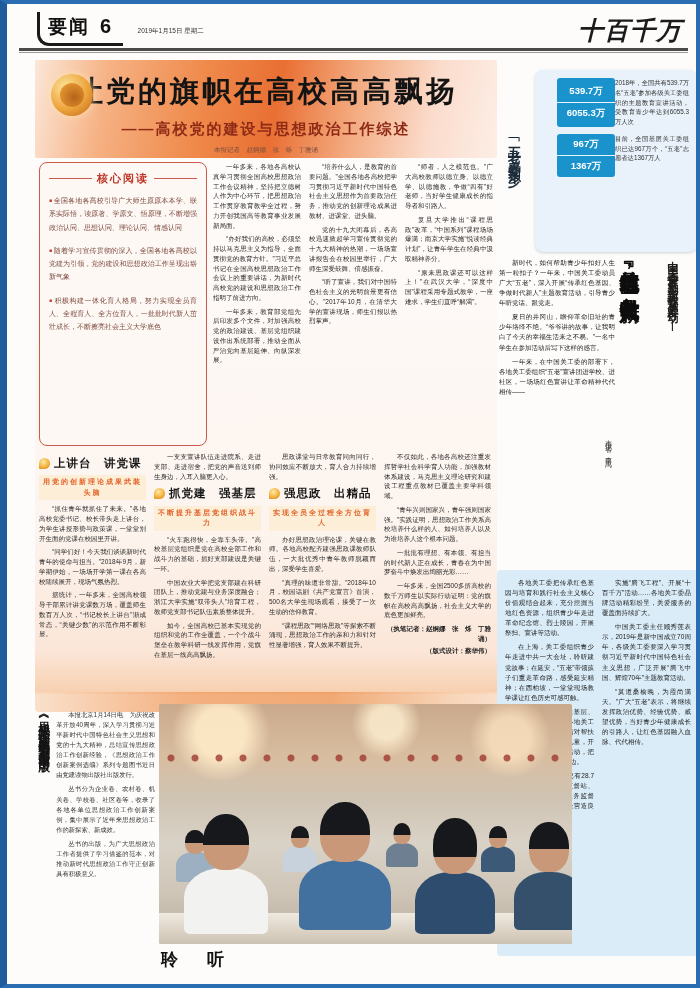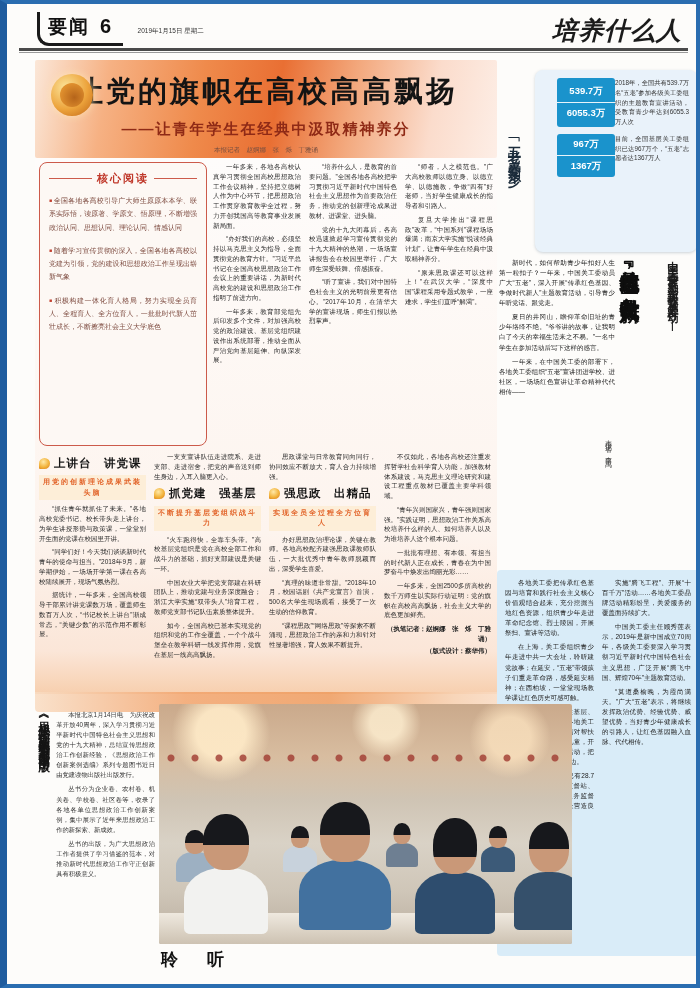--- a/index.html
+++ b/index.html
@@ -95,28 +95,28 @@
 </style>
 </head>
 <body>
 
 <div id="page">
 
   <div class="abs" style="left:30px;top:8px;width:430px;height:36px;">
     <span class="hdr-bracket"><span class="hdr-section">要闻</span><span class="hdr-num">6</span></span>
     <span class="hdr-date">2019年1月15日 星期二</span>
   </div>
-  <div class="abs masthead" style="right:14px;top:10px;">培养什么人</div>
+  <div class="abs masthead" style="right:14px;top:10px;">十百千万</div>
   <div class="abs rule1" style="left:12px;right:8px;top:44px;"></div>
   <div class="abs rule2" style="left:12px;right:8px;top:48px;"></div>
 
   <div class="abs banner" style="left:28px;top:56px;width:462px;height:98px;">
     <div class="emblem"></div>
     <div class="banner-title">让党的旗帜在高校高高飘扬</div>
-    <div class="banner-sub">——让青年学生在经典中汲取精神养分</div>
+    <div class="banner-sub">——高校党的建设与思想政治工作综述</div>
     <div class="banner-byline">本报记者　赵婀娜　张　烁　丁雅诵</div>
   </div>
 
   <div class="abs mainbg" style="left:28px;top:154px;width:462px;height:536px;"></div>
   <div class="abs fade-strip" style="left:28px;top:688px;width:538px;height:20px;"></div>
 
   <div class="abs corebox" style="left:32px;top:158px;width:168px;height:284px;">
     <div class="core-titlerow">
       <span class="core-line"></span>
       <span class="core-title">核心阅读</span>

